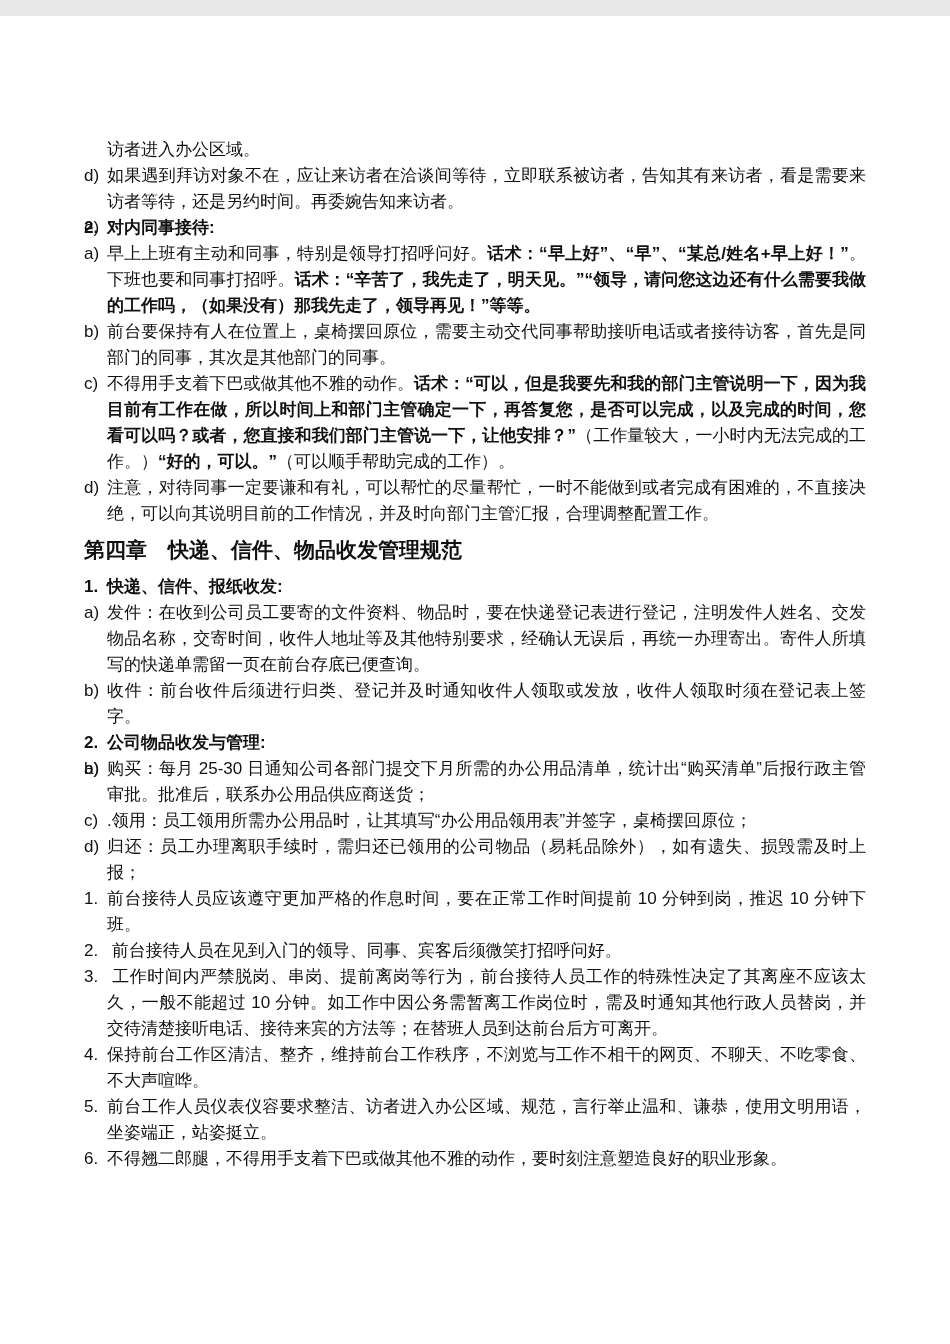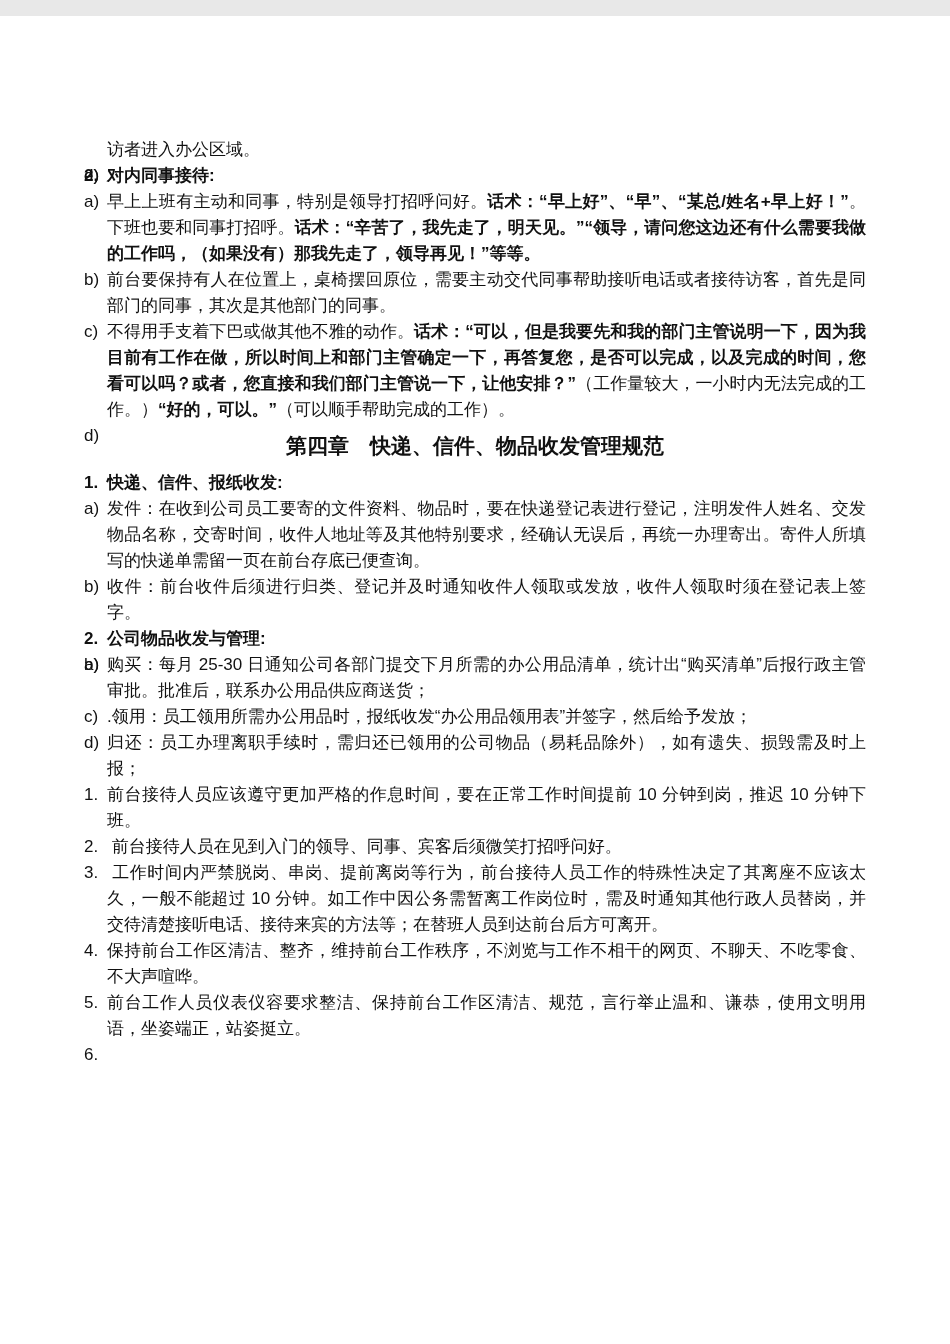--- a/index.html
+++ b/index.html
@@ -30,46 +30,45 @@
     width: 23px;
     text-align: left;
   }
   .li.bold { font-weight: 700; }
   .li .text { white-space: pre-wrap; }
   .run.b { font-weight: 700; }
   .heading {
     font-size: 21px;
     line-height: 30px;
     font-weight: 700;
-    text-align: center;
     margin: 8px 0 9px 0;
   }
 </style>
 </head>
 <body>
 
 <div class="page">
   <div id="doc">
       <div class="li cont"><span class="text"><span class="run">访者进入办公区域。</span></span></div>
-      <div class="li"><span class="marker">d)</span></div>
+      <div class="li"><span class="marker">d)</span><span class="text"><span class="run">如果遇到拜访对象不在，应让来访者在洽谈间等待，立即联系被访者，告知其有来访者，看是需要来访者等待，还是另约时间。再委婉告知来访者。</span></span></div>
       <div class="li"><span class="marker">e)</span></div>
       <div class="li bold"><span class="marker">2.</span><span class="text"><span class="run b">对内同事接待:</span></span></div>
       <div class="li"><span class="marker">a)</span><span class="text"><span class="run">早上上班有主动和同事，特别是领导打招呼问好。</span><span class="run b">话术：“早上好”、“早”、“某总/姓名+早上好！”</span><span class="run">。下班也要和同事打招呼。</span><span class="run b">话术：“辛苦了，我先走了，明天见。”“领导，请问您这边还有什么需要我做的工作吗，（如果没有）那我先走了，领导再见！”等等。</span></span></div>
       <div class="li"><span class="marker">b)</span><span class="text"><span class="run">前台要保持有人在位置上，桌椅摆回原位，需要主动交代同事帮助接听电话或者接待访客，首先是同部门的同事，其次是其他部门的同事。</span></span></div>
       <div class="li"><span class="marker">c)</span><span class="text"><span class="run">不得用手支着下巴或做其他不雅的动作。</span><span class="run b">话术：“可以，但是我要先和我的部门主管说明一下，因为我目前有工作在做，所以时间上和部门主管确定一下，再答复您，是否可以完成，以及完成的时间，您看可以吗？或者，您直接和我们部门主管说一下，让他安排？”</span><span class="run">（工作量较大，一小时内无法完成的工作。）</span><span class="run b">“好的，可以。”</span><span class="run">（可以顺手帮助完成的工作）。</span></span></div>
-      <div class="li"><span class="marker">d)</span></div>
+      <div class="li"><span class="marker">d)</span><span class="text"><span class="run">注意，对待同事一定要谦和有礼，可以帮忙的尽量帮忙，一时不能做到或者完成有困难的，不直接决绝，可以向其说明目前的工作情况，并及时向部门主管汇报，合理调整配置工作。</span></span></div>
       <div class="heading">第四章　快递、信件、物品收发管理规范</div>
       <div class="li bold"><span class="marker">1.</span><span class="text"><span class="run b">快递、信件、报纸收发:</span></span></div>
       <div class="li"><span class="marker">a)</span><span class="text"><span class="run">发件：在收到公司员工要寄的文件资料、物品时，要在快递登记表进行登记，注明发件人姓名、交发物品名称，交寄时间，收件人地址等及其他特别要求，经确认无误后，再统一办理寄出。寄件人所填写的快递单需留一页在前台存底已便查询。</span></span></div>
       <div class="li"><span class="marker">b)</span><span class="text"><span class="run">收件：前台收件后须进行归类、登记并及时通知收件人领取或发放，收件人领取时须在登记表上签字。</span></span></div>
       <div class="li bold"><span class="marker">2.</span><span class="text"><span class="run b">公司物品收发与管理:</span></span></div>
       <div class="li"><span class="marker">a)</span></div>
       <div class="li"><span class="marker">b)</span><span class="text"><span class="run">购买：每月 25-30 日通知公司各部门提交下月所需的办公用品清单，统计出“购买清单”后报行政主管审批。批准后，联系办公用品供应商送货；</span></span></div>
-      <div class="li"><span class="marker">c)</span><span class="text"><span class="run">.领用：员工领用所需办公用品时，报纸收发“办公用品领用表”并签字，然后给予发放；</span></span></div>
+      <div class="li"><span class="marker">c)</span><span class="text"><span class="run">.领用：员工领用所需办公用品时，让其填写“办公用品领用表”并签字，桌椅摆回原位；</span></span></div>
       <div class="li"><span class="marker">d)</span><span class="text"><span class="run">归还：员工办理离职手续时，需归还已领用的公司物品（易耗品除外），如有遗失、损毁需及时上报；</span></span></div>
       <div class="li"><span class="marker">1.</span><span class="text"><span class="run">前台接待人员应该遵守更加严格的作息时间，要在正常工作时间提前 10 分钟到岗，推迟 10 分钟下班。</span></span></div>
       <div class="li"><span class="marker">2.</span><span class="text"><span class="run"> 前台接待人员在见到入门的领导、同事、宾客后须微笑打招呼问好。</span></span></div>
       <div class="li"><span class="marker">3.</span><span class="text"><span class="run"> 工作时间内严禁脱岗、串岗、提前离岗等行为，前台接待人员工作的特殊性决定了其离座不应该太久，一般不能超过 10 分钟。如工作中因公务需暂离工作岗位时，需及时通知其他行政人员替岗，并交待清楚接听电话、接待来宾的方法等；在替班人员到达前台后方可离开。</span></span></div>
       <div class="li"><span class="marker">4.</span><span class="text"><span class="run">保持前台工作区清洁、整齐，维持前台工作秩序，不浏览与工作不相干的网页、不聊天、不吃零食、不大声喧哗。</span></span></div>
-      <div class="li"><span class="marker">5.</span><span class="text"><span class="run">前台工作人员仪表仪容要求整洁、保持前台工作区清洁、规范，言行举止温和、谦恭，使用文明用语，坐姿端正，站姿挺立。</span></span></div>
-      <div class="li"><span class="marker">6.</span></div>
+      <div class="li"><span class="marker">5.</span><span class="text"><span class="run">前台工作人员仪表仪容要求整洁、访者进入办公区域、规范，言行举止温和、谦恭，使用文明用语，坐姿端正，站姿挺立。</span></span></div>
+      <div class="li"><span class="marker">6.</span><span class="text"><span class="run">不得翘二郎腿，不得用手支着下巴或做其他不雅的动作，要时刻注意塑造良好的职业形象。</span></span></div>
     </div>
 </div>
 
 </body></html>

